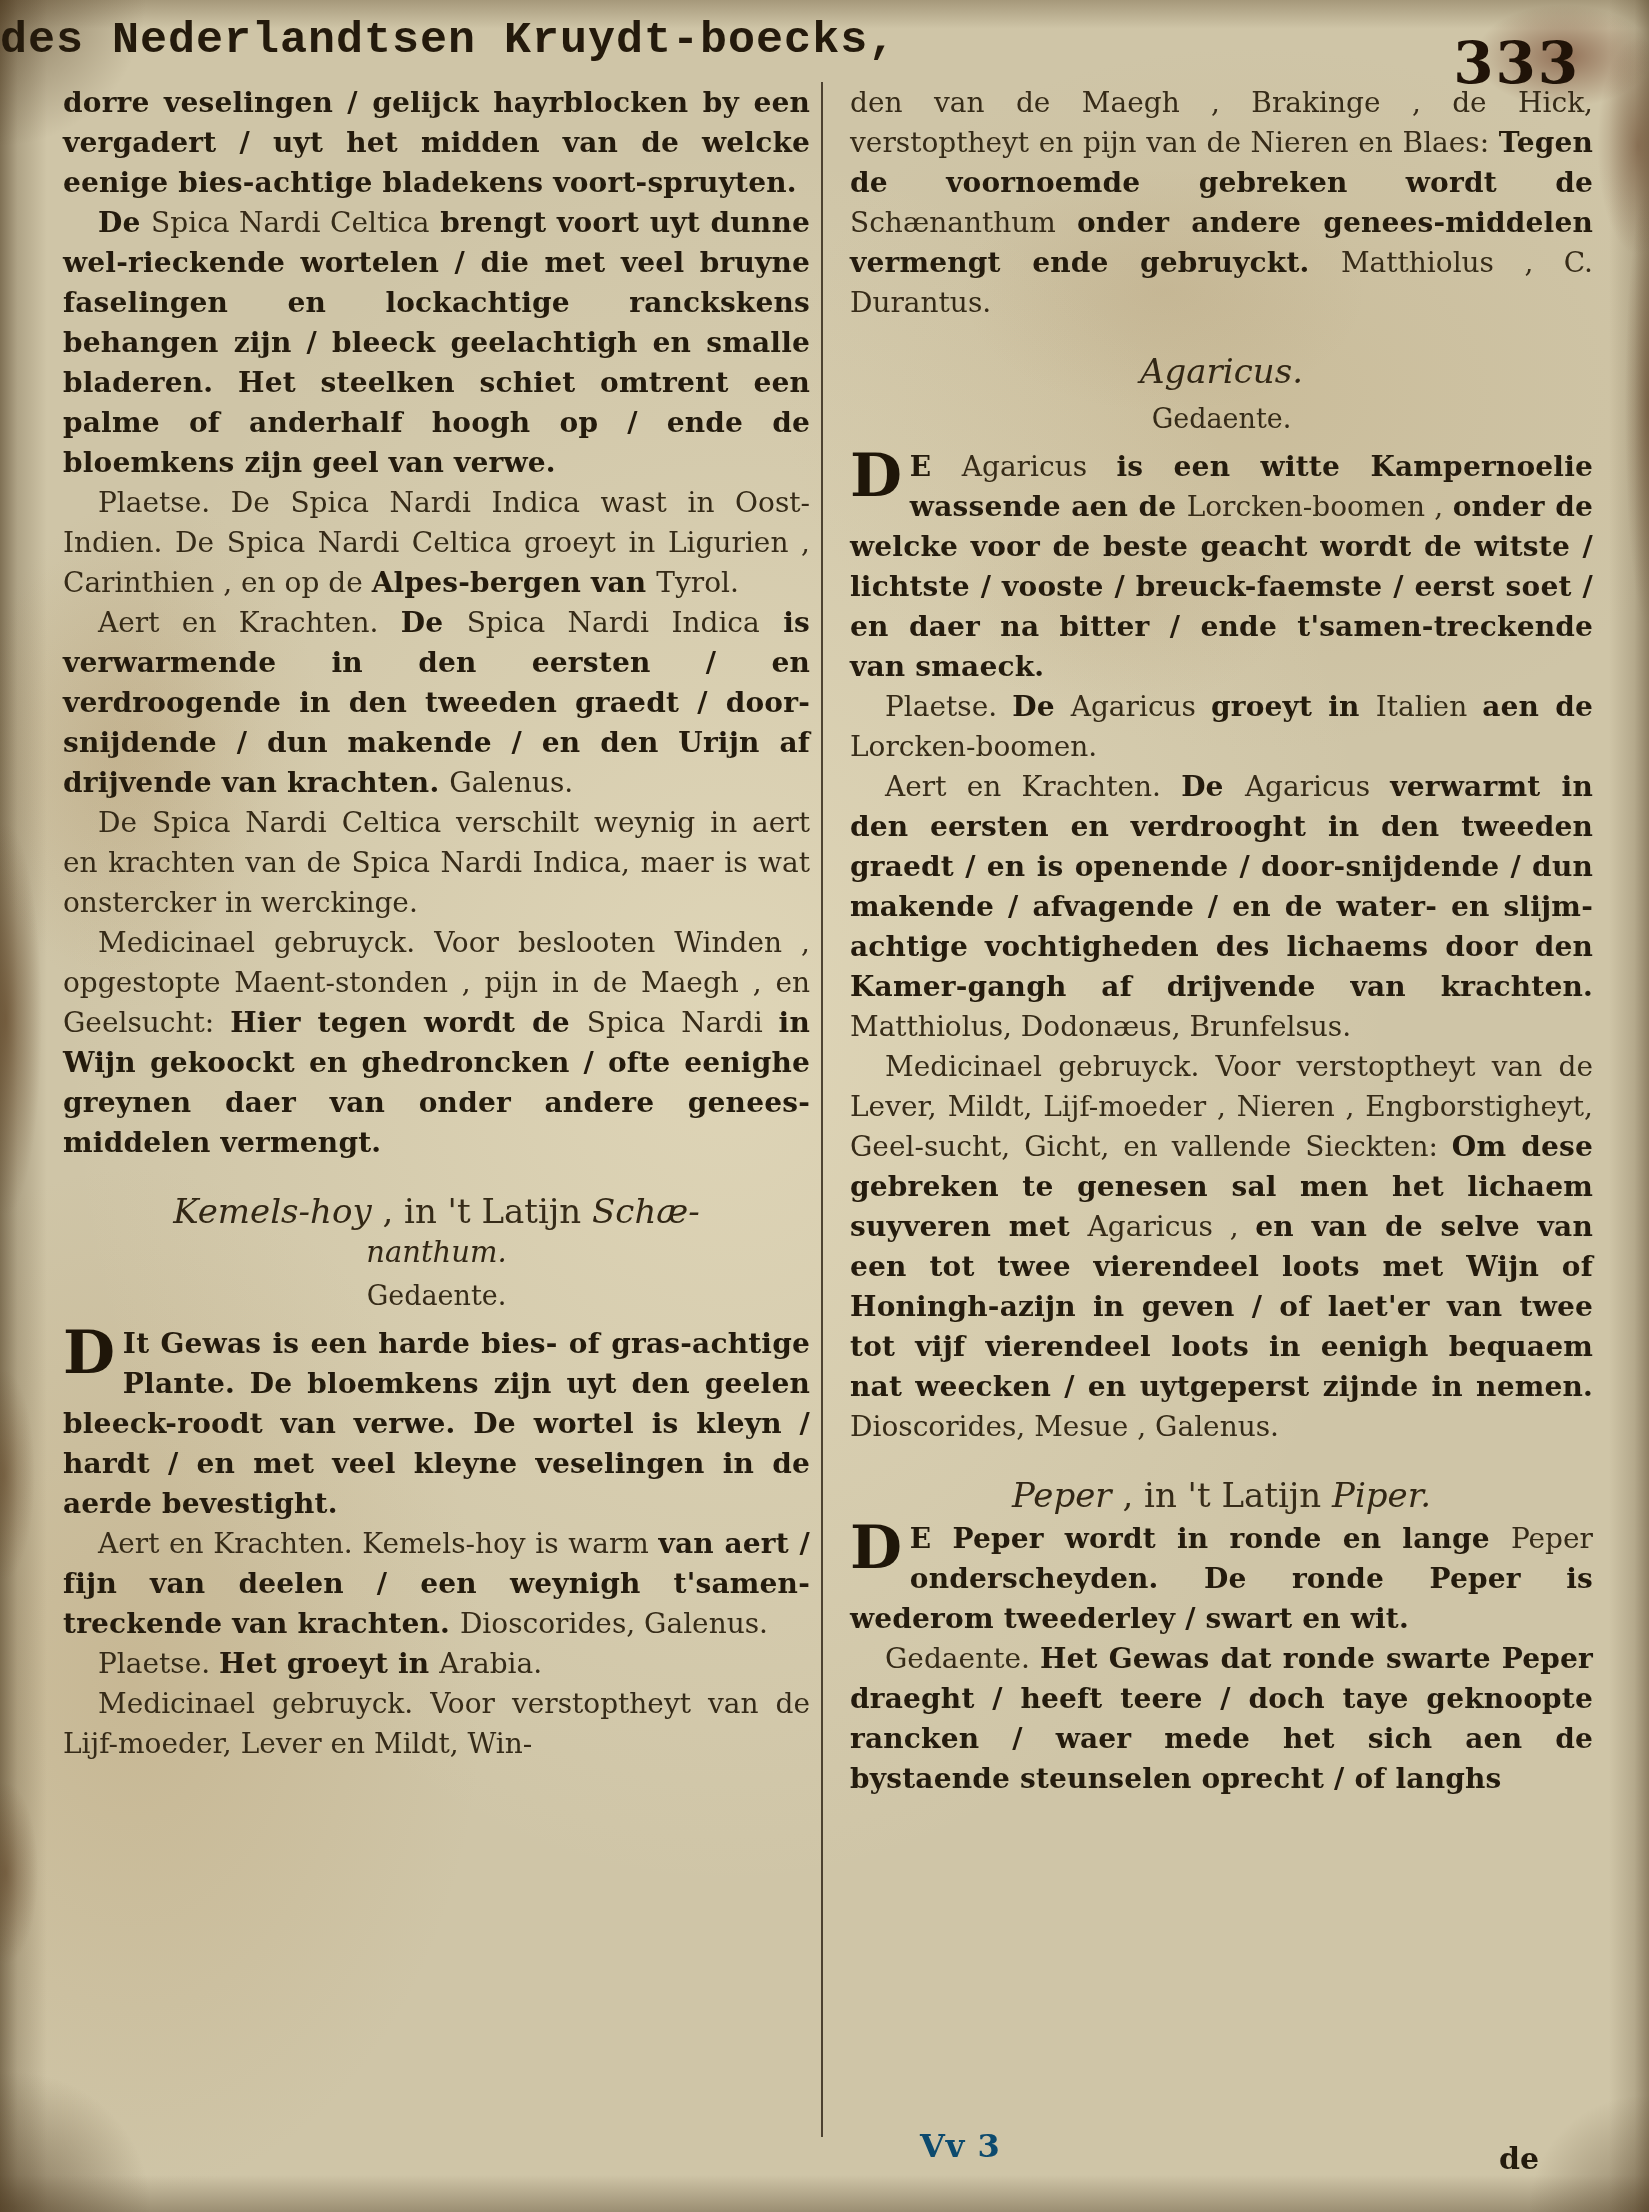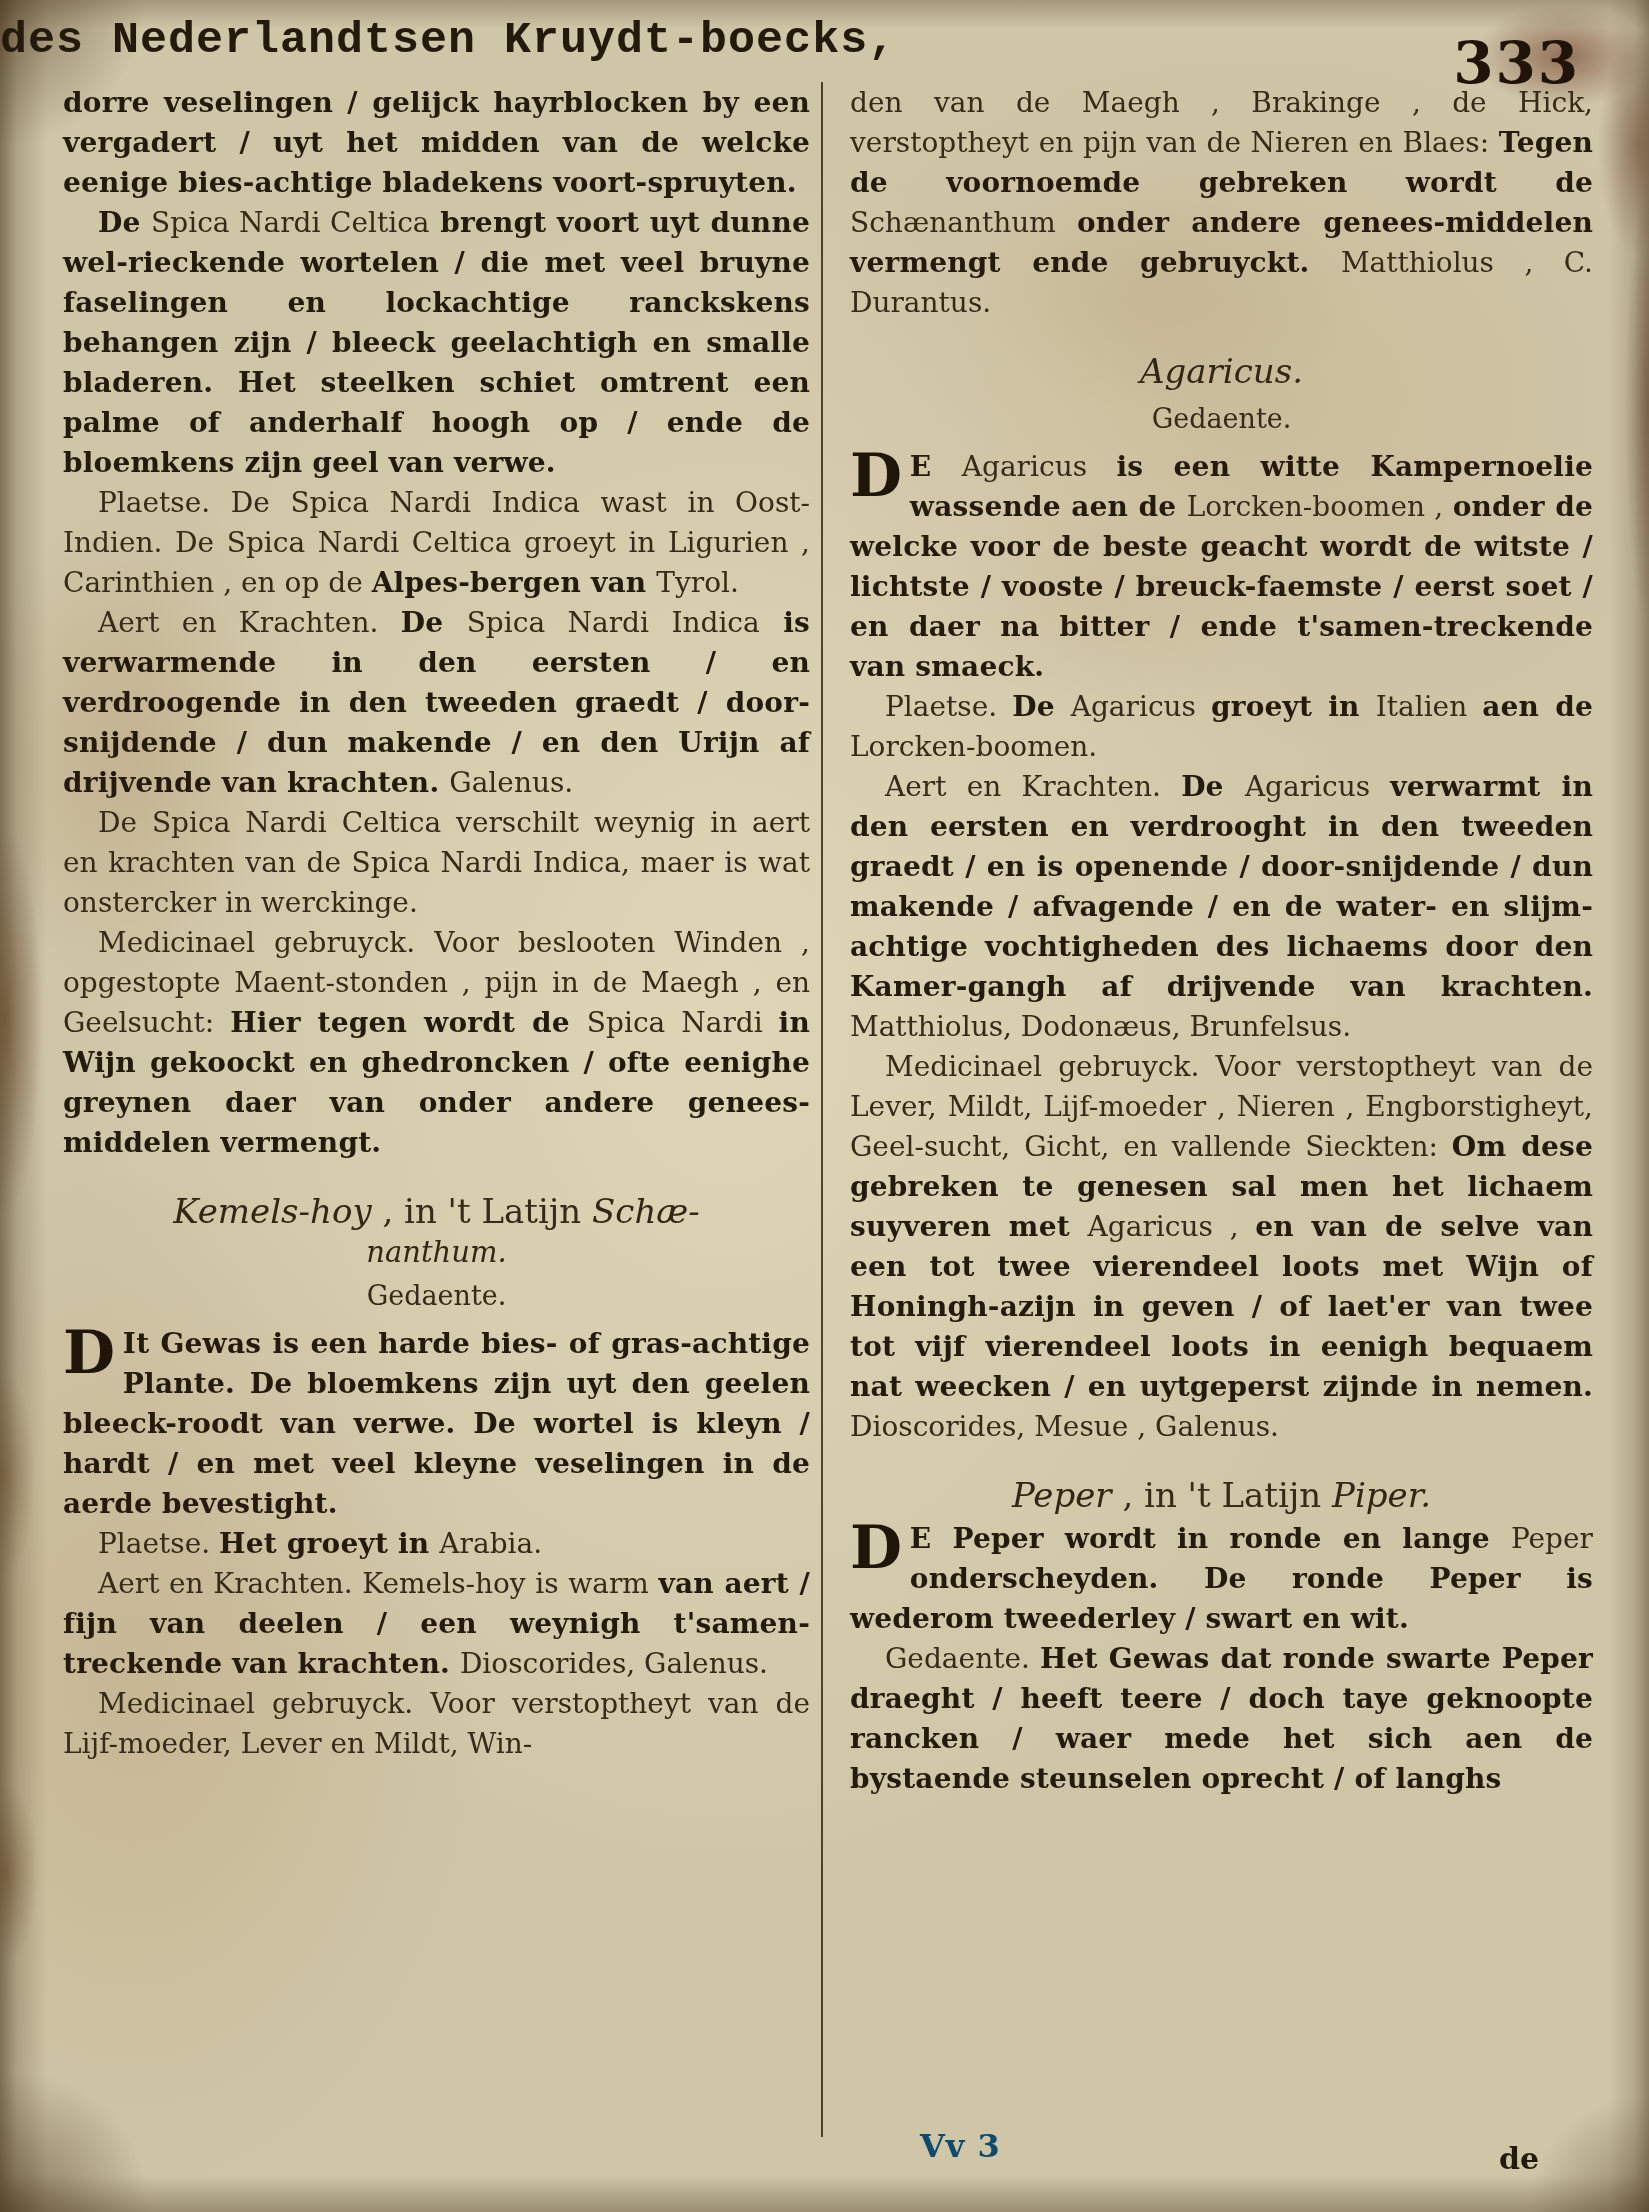--- a/index.html
+++ b/index.html
@@ -126,22 +126,22 @@
       <div class="para body"><span class="seg-g">dorre veselingen / gelijck hayrblocken by een vergadert / uyt het midden van de welcke eenige bies-achtige bladekens voort-spruyten.</span></div>
       <div class="para body indent"><span class="seg-g">De </span><span class="seg-r">Spica Nardi Celtica</span><span class="seg-g"> brengt voort uyt dunne wel-rieckende wortelen / die met veel bruyne faselingen en lockachtige ranckskens behangen zijn / bleeck geelachtigh en smalle bladeren. Het steelken schiet omtrent een palme of anderhalf hoogh op / ende de bloemkens zijn geel van verwe.</span></div>
       <div class="para body indent"><span class="seg-r">Plaetse. De Spica Nardi Indica wast in Oost-Indien. De Spica Nardi Celtica groeyt in Ligurien , Carinthien , en op de </span><span class="seg-g">Alpes-bergen van </span><span class="seg-r">Tyrol.</span></div>
       <div class="para body indent"><span class="seg-r">Aert en Krachten. </span><span class="seg-g">De </span><span class="seg-r">Spica Nardi Indica</span><span class="seg-g"> is verwarmende in den eersten / en verdroogende in den tweeden graedt / door-snijdende / dun makende / en den Urijn af drijvende van krachten. </span><span class="seg-r">Galenus.</span></div>
       <div class="para body indent"><span class="seg-r">De Spica Nardi Celtica verschilt weynig in aert en krachten van de Spica Nardi Indica, maer is wat onstercker in werckinge.</span></div>
       <div class="para body indent"><span class="seg-r">Medicinael gebruyck. Voor beslooten Winden , opgestopte Maent-stonden , pijn in de Maegh , en Geelsucht: </span><span class="seg-g">Hier tegen wordt de </span><span class="seg-r">Spica Nardi </span><span class="seg-g">in Wijn gekoockt en ghedroncken / ofte eenighe greynen daer van onder andere genees-middelen vermengt.</span></div>
       <div class="para heading"><span class="seg-i">Kemels-hoy</span><span class="seg-r"> , in 't Latijn </span><span class="seg-i">Schæ-</span></div>
       <div class="para heading2"><span class="seg-i">nanthum.</span></div>
       <div class="para subheading"><span class="seg-r">Gedaente.</span></div>
       <div class="para body"><span class="dropcap">D</span><span class="seg-g">It Gewas is een harde bies- of gras-achtige Plante. De bloemkens zijn uyt den geelen bleeck-roodt van verwe. De wortel is kleyn / hardt / en met veel kleyne veselingen in de aerde bevestight.</span></div>
+      <div class="para body indent"><span class="seg-r">Aert en Krachten. Kemels-hoy is warm </span><span class="seg-g">van aert / fijn van deelen / een weynigh t'samen-treckende van krachten. </span><span class="seg-r">Dioscorides, Galenus.</span></div>
       <div class="para body indent"><span class="seg-r">Plaetse. </span><span class="seg-g">Het groeyt in </span><span class="seg-r">Arabia.</span></div>
-      <div class="para body indent"><span class="seg-r">Aert en Krachten. Kemels-hoy is warm </span><span class="seg-g">van aert / fijn van deelen / een weynigh t'samen-treckende van krachten. </span><span class="seg-r">Dioscorides, Galenus.</span></div>
       <div class="para body indent"><span class="seg-r">Medicinael gebruyck. Voor verstoptheyt van de Lijf-moeder, Lever en Mildt, Win-</span></div>
     </div>
   <div class="divider"></div>
   <div class="column right">
       <div class="para body"><span class="seg-r">den van de Maegh , Brakinge , de Hick, verstoptheyt en pijn van de Nieren en Blaes: </span><span class="seg-g">Tegen de voornoemde gebreken wordt de </span><span class="seg-r">Schænanthum </span><span class="seg-g">onder andere genees-middelen vermengt ende gebruyckt. </span><span class="seg-r">Matthiolus , C. Durantus.</span></div>
       <div class="para heading"><span class="seg-i">Agaricus.</span></div>
       <div class="para subheading"><span class="seg-r">Gedaente.</span></div>
       <div class="para body"><span class="dropcap">D</span><span class="seg-g">E </span><span class="seg-r">Agaricus </span><span class="seg-g">is een witte Kampernoelie wassende aen de </span><span class="seg-r">Lorcken-boomen , </span><span class="seg-g">onder de welcke voor de beste geacht wordt de witste / lichtste / vooste / breuck-faemste / eerst soet / en daer na bitter / ende t'samen-treckende van smaeck.</span></div>
       <div class="para body indent"><span class="seg-r">Plaetse. </span><span class="seg-g">De </span><span class="seg-r">Agaricus </span><span class="seg-g">groeyt in </span><span class="seg-r">Italien </span><span class="seg-g">aen de </span><span class="seg-r">Lorcken-boomen.</span></div>
       <div class="para body indent"><span class="seg-r">Aert en Krachten. </span><span class="seg-g">De </span><span class="seg-r">Agaricus </span><span class="seg-g">verwarmt in den eersten en verdrooght in den tweeden graedt / en is openende / door-snijdende / dun makende / afvagende / en de water- en slijm-achtige vochtigheden des lichaems door den Kamer-gangh af drijvende van krachten. </span><span class="seg-r">Matthiolus, Dodonæus, Brunfelsus.</span></div>

